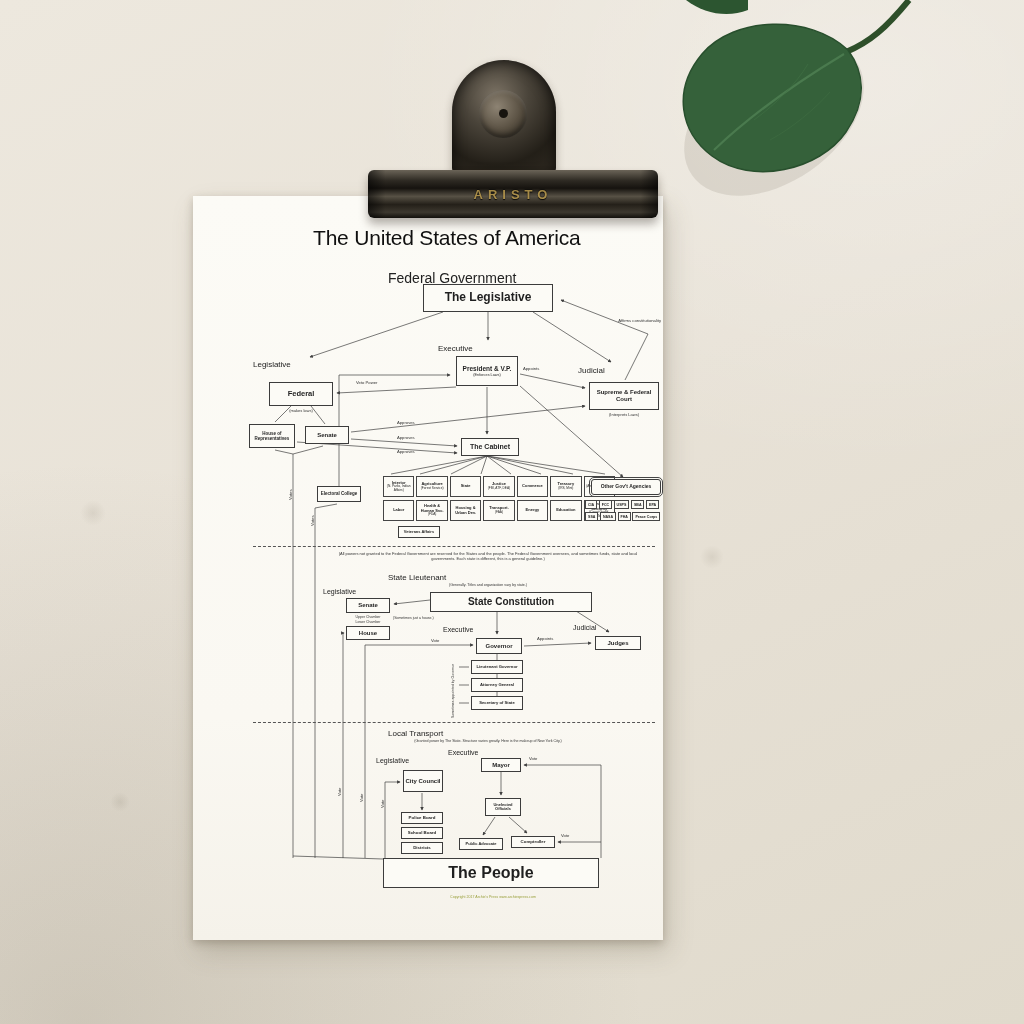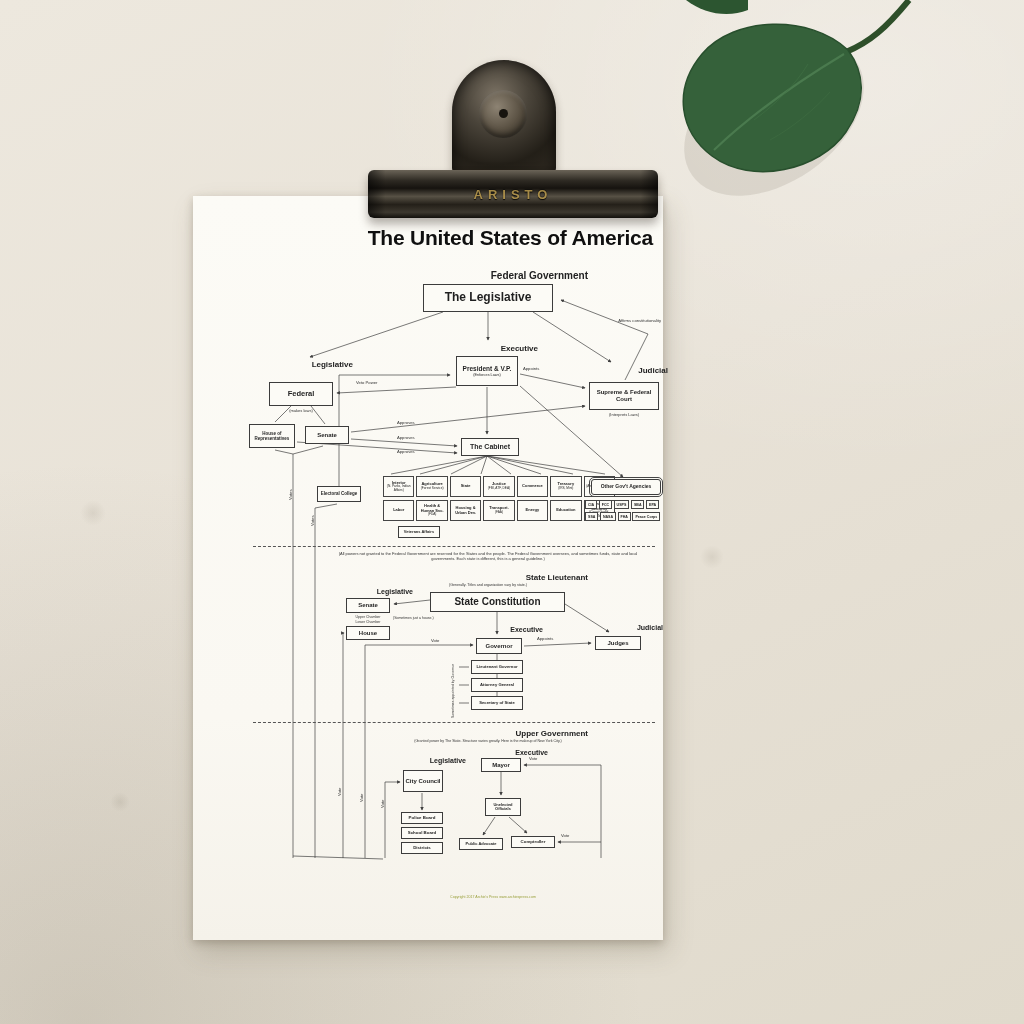--- a/index.html
+++ b/index.html
@@ -14,21 +14,21 @@
   .mark{position:absolute;border-radius:50%;background:radial-gradient(circle,rgba(90,80,60,.10),rgba(90,80,60,0) 70%)}
   
   .paper{
     position:absolute;left:193px;top:196px;width:470px;height:744px;
     background:linear-gradient(180deg,#fcfbf6 0%,#faf8f2 70%,#f5f2ea 100%);
     box-shadow:0 3px 8px rgba(90,80,60,.28), 5px 12px 24px rgba(90,80,60,.22);
   }
   .bx{position:absolute;border:.8px solid #3c3c3c;background:#fcfbf6;display:flex;flex-direction:column;
       align-items:center;justify-content:center;text-align:center;color:#1f1f1f;line-height:1.12;box-sizing:border-box;padding:1px}
   .strong{border-width:1.5px}
-  .h{position:absolute;text-align:right;font-weight:bold;color:#222}
+  .h{position:absolute;text-align:left;font-weight:normal;color:#222}
   .lbl{position:absolute;color:#333;white-space:nowrap}
   .rot{transform:rotate(-90deg);transform-origin:0 0}
   .divider{position:absolute;left:60px;width:402px;border-top:1px dashed #555;height:0}
   .dept-row{position:absolute;display:flex;gap:2px}
   .dept{flex:1;border:.7px solid #454545;background:#fcfbf6;text-align:center;display:flex;flex-direction:column;
         justify-content:center;min-height:17px;padding:1px 0;line-height:1.15;color:#222}
   .dept-t{font-size:4px;font-weight:bold}
   .dept-s{font-size:3.2px}
   .agency-row{position:absolute;display:flex;gap:1.5px}
   .agency{border:.7px solid #454545;background:#fcfbf6;font-size:3.6px;font-weight:bold;padding:1.5px 2px;color:#222;text-align:center}
@@ -117,21 +117,21 @@
       <path d="M408,646 L365,646" marker-end="url(#ah)"></path>
       <path d="M308,576 L308,599" marker-end="url(#ah)"></path>
       <path d="M302,621 L290,639" marker-end="url(#ah)"></path>
       <path d="M316,621 L334,637" marker-end="url(#ah)"></path>
       <path d="M229,597 L229,614" marker-end="url(#ah)"></path>
     </g>
   </svg>
 
   <div class="h" style="left:120px;top:30px;width:340px;font-size:21px;letter-spacing:-.2px;color:#101010">The United States of America</div>
 
-  <div class="h" style="left:195px;top:74px;width:200px;font-size:10px">Federal Government</div>
+  <div class="h" style="left:195px;top:74px;width:200px;font-size:14px">Federal Government</div>
 
   <div class="bx strong" style="left:230px;top:88px;width:130px;height:28px;font-size:12px;font-weight:bold">The Legislative</div>
 
   <div class="lbl" style="left:352px;top:122px;width:116px;font-size:4.2px;text-align:right">Affirms constitutionality</div>
 
   <div class="h" style="left:60px;top:164px;width:100px;font-size:8px">Legislative</div>
   <div class="bx strong" style="left:76px;top:186px;width:64px;height:24px;font-size:7.5px;font-weight:bold">Federal</div>
   <div class="lbl" style="left:78px;top:212px;width:60px;font-size:4px;text-align:center">(makes laws)</div>
   <div class="bx" style="left:56px;top:228px;width:46px;height:24px;font-size:4.5px;font-weight:bold">House of Representatives</div>
   <div class="bx" style="left:112px;top:230px;width:44px;height:18px;font-size:6px;font-weight:bold">Senate</div>
@@ -225,21 +225,21 @@
       <div class="agency">NASA</div>
       <div class="agency">FHA</div>
       <div class="agency">Peace Corps</div>
     </div>
 
   <div class="divider" style="top:350px"></div>
   <div class="lbl" style="left:145px;top:355px;width:300px;font-size:4px;text-align:center;white-space:normal;line-height:1.3">(All powers not granted to the Federal Government are reserved for the States and the people. The Federal Government oversees, and sometimes funds, state and local governments. Each state is different, this is a general guideline.)</div>
 
   <div class="h" style="left:195px;top:377px;width:200px;font-size:8px">State Lieutenant</div>
   <div class="lbl" style="left:195px;top:387px;width:200px;font-size:3.6px;text-align:center">(Generally. Titles and organization vary by state.)</div>
-  <div class="bx strong" style="left:237px;top:396px;width:135px;height:20px;font-size:10px;font-weight:bold">State Constitution</div>
+  <div class="bx strong" style="left:237px;top:396px;width:162px;height:20px;font-size:10px;font-weight:bold">State Constitution</div>
 
   <div class="h" style="left:130px;top:392px;width:90px;font-size:7px">Legislative</div>
   <div class="bx" style="left:153px;top:402px;width:44px;height:15px;font-size:6px;font-weight:bold">Senate</div>
   <div class="lbl" style="left:153px;top:419px;width:44px;font-size:3.5px;text-align:center">Upper Chamber</div>
   <div class="lbl" style="left:153px;top:424px;width:44px;font-size:3.5px;text-align:center">Lower Chamber</div>
   <div class="bx" style="left:153px;top:430px;width:44px;height:14px;font-size:6px;font-weight:bold">House</div>
   <div class="lbl" style="left:200px;top:420px;width:46px;font-size:3.5px;white-space:normal">(Sometimes just a house.)</div>
 
   <div class="h" style="left:250px;top:430px;width:100px;font-size:7px">Executive</div>
   <div class="bx strong" style="left:283px;top:442px;width:46px;height:16px;font-size:6px;font-weight:bold">Governor</div>
@@ -250,37 +250,38 @@
 
   <div class="h" style="left:380px;top:428px;width:90px;font-size:7px">Judicial</div>
   <div class="bx" style="left:402px;top:440px;width:46px;height:14px;font-size:6px;font-weight:bold">Judges</div>
   <div class="lbl" style="left:344px;top:440px;font-size:4.2px">Appoints</div>
   <div class="lbl" style="left:238px;top:442px;font-size:4.2px">Vote</div>
   <div class="lbl rot" style="left:144px;top:600px;font-size:4.2px">Vote</div>
   <div class="lbl rot" style="left:166px;top:606px;font-size:4.2px">Vote</div>
 
   <div class="divider" style="top:526px"></div>
 
-  <div class="h" style="left:195px;top:533px;width:200px;font-size:8px">Upper Government</div>
+  <div class="h" style="left:195px;top:533px;width:200px;font-size:8px">Local Transport</div>
   <div class="lbl" style="left:145px;top:543px;width:300px;font-size:3.6px;text-align:center">(Granted power by The State. Structure varies greatly. Here is the makeup of New York City.)</div>
 
   <div class="h" style="left:255px;top:553px;width:100px;font-size:7px">Executive</div>
   <div class="bx strong" style="left:288px;top:562px;width:40px;height:14px;font-size:6px;font-weight:bold">Mayor</div>
   <div class="h" style="left:183px;top:561px;width:90px;font-size:7px">Legislative</div>
   <div class="bx strong" style="left:210px;top:574px;width:40px;height:22px;font-size:6px;font-weight:bold">City Council</div>
   <div class="bx" style="left:292px;top:602px;width:36px;height:18px;font-size:4px;font-weight:bold">Unelected Officials</div>
   <div class="bx" style="left:208px;top:616px;width:42px;height:12px;font-size:4.4px;font-weight:bold">Police Board</div>
   <div class="bx" style="left:208px;top:631px;width:42px;height:12px;font-size:4.4px;font-weight:bold">School Board</div>
   <div class="bx" style="left:208px;top:646px;width:42px;height:12px;font-size:4.4px;font-weight:bold">Districts</div>
   <div class="bx" style="left:266px;top:642px;width:44px;height:12px;font-size:4px;font-weight:bold">Public Advocate</div>
   <div class="bx" style="left:318px;top:640px;width:44px;height:12px;font-size:4.4px;font-weight:bold">Comptroller</div>
   <div class="lbl" style="left:336px;top:560px;font-size:4.2px">Vote</div>
   <div class="lbl" style="left:368px;top:637px;font-size:4.2px">Vote</div>
   <div class="lbl rot" style="left:187px;top:612px;font-size:4.2px">Vote</div>
 
+  <div class="bx strong" style="left:190px;top:662px;width:216px;height:30px;font-size:16px;font-weight:bold;border-width:1.6px">The People</div>
   <div class="lbl" style="left:195px;top:699px;width:210px;font-size:3.6px;text-align:center;color:#9aa03c">Copyright 2017 Archie's Press www.archiespress.com</div>
 </div>
 
 <div class="clip-head">
   <div class="rivet">
     <div class="rivet-dot"></div>
   </div>
 </div>
 <div class="clip-bar">
   <span class="clip-brand">ARISTO</span>

